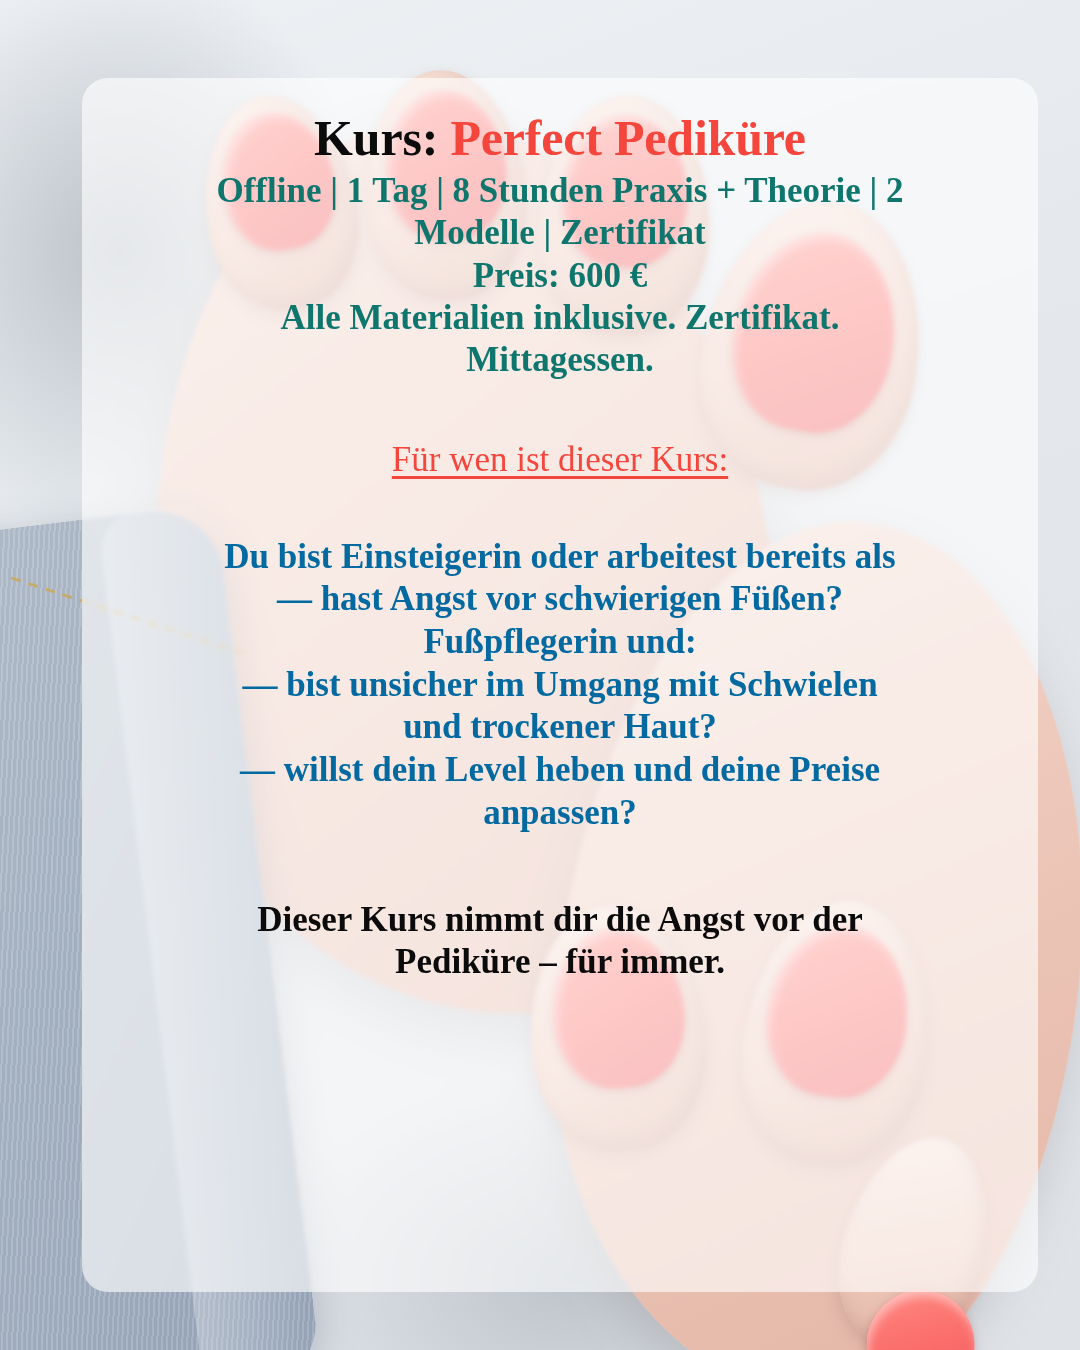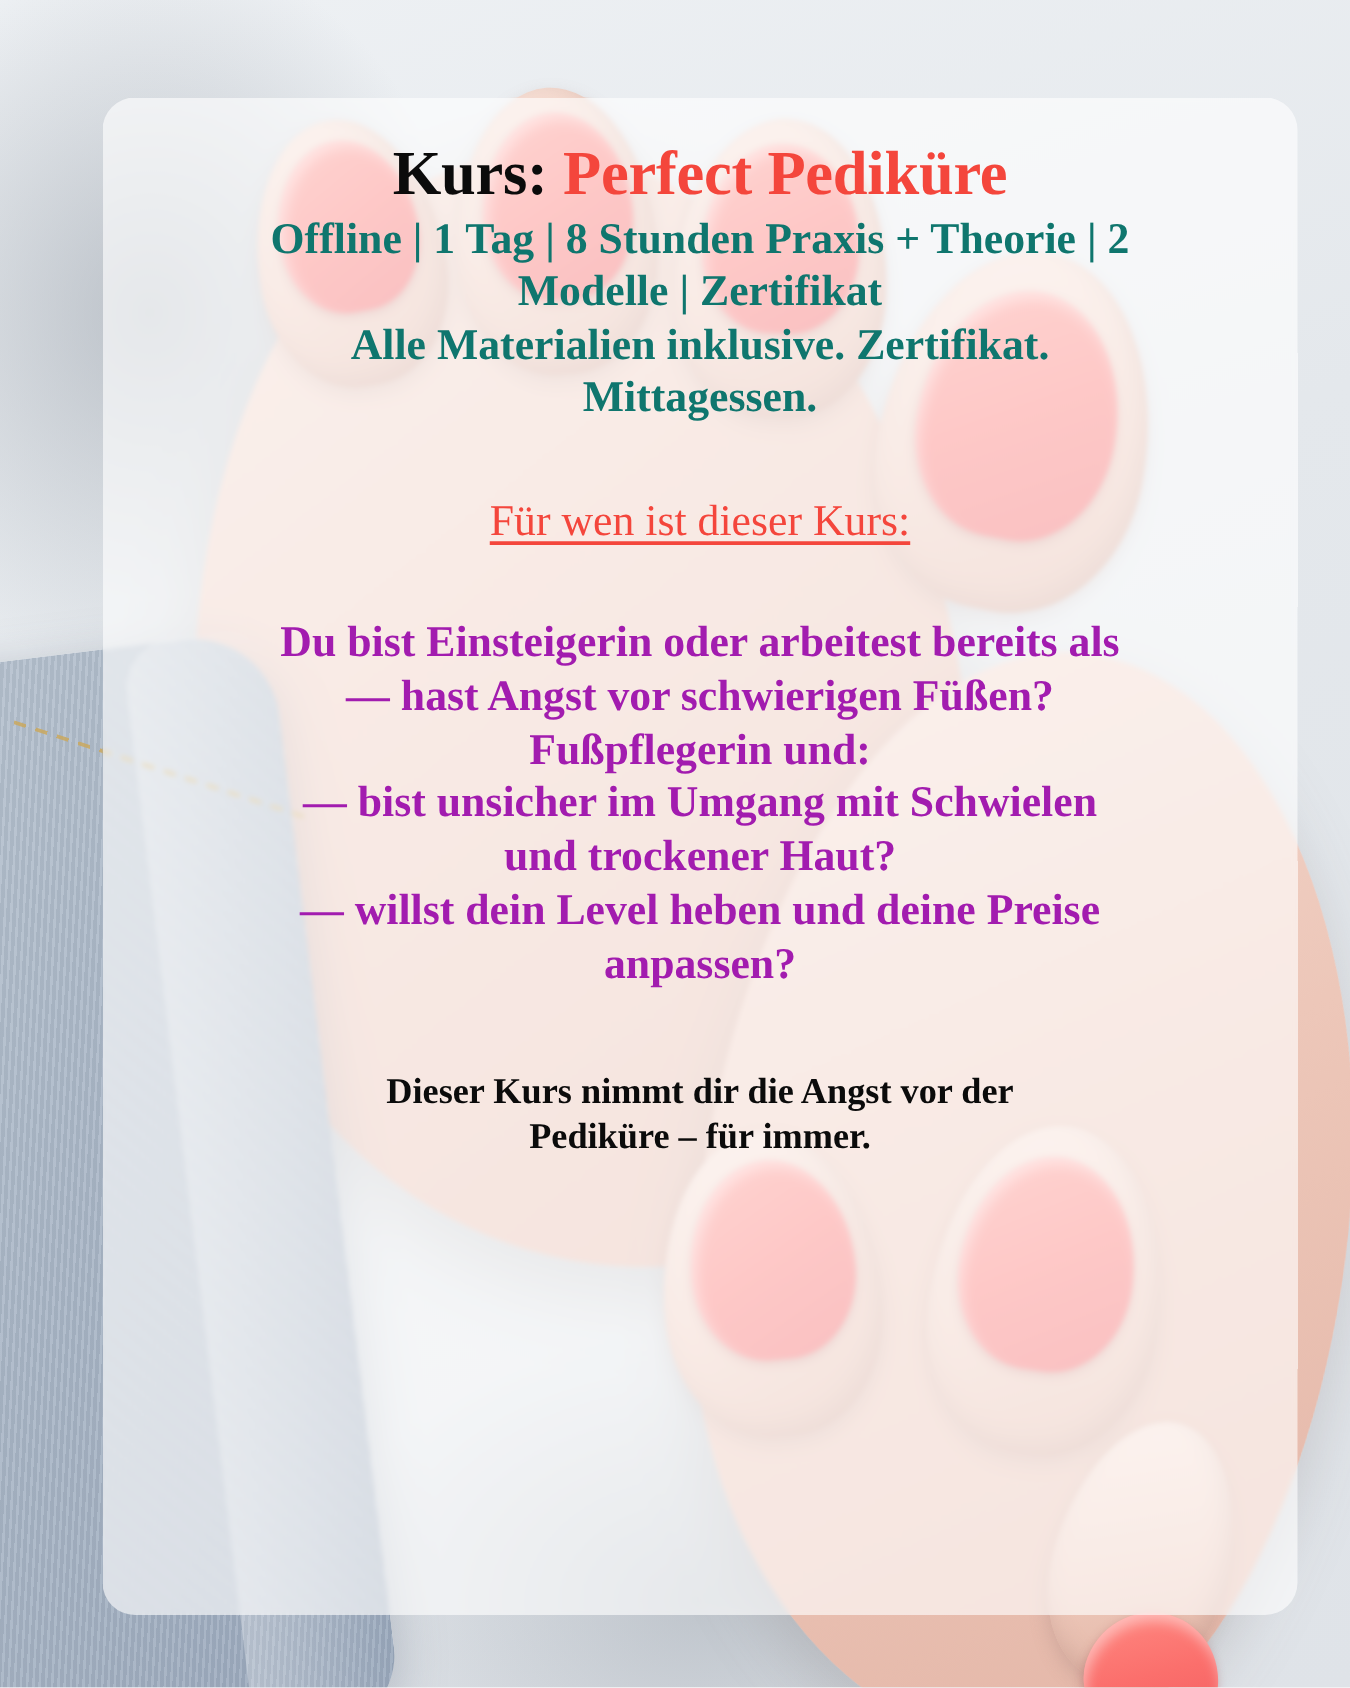--- a/index.html
+++ b/index.html
@@ -155,27 +155,27 @@
     color: #f4463c;
     text-decoration: underline;
     text-underline-offset: 5px;
   }
 
   .body-block {
     margin-top: 56px;
     font-size: 35px;
     font-weight: bold;
     line-height: 1.22;
-    color: #a21caf;
+    color: #0369a1;
   }
   .body-block .row { display: block; }
 
   .closing {
     margin-top: 64px;
-    font-size: 29px;
+    font-size: 35px;
     font-weight: bold;
     line-height: 1.22;
     color: #0b0b0b;
   }
   .closing .row { display: block; }
 </style>
 </head>
 <body>
 
 <div class="poster">
@@ -206,20 +206,21 @@
 
   <div class="card">
 
     <div class="title">
       <span>Kurs: </span><span class="accent">Perfect Pediküre</span>
     </div>
 
     <div class="lines">
       <span class="row">Offline | 1 Tag | 8 Stunden Praxis + Theorie | 2</span>
       <span class="row">Modelle | Zertifikat</span>
+      <span class="row">Preis: 600 €</span>
       <span class="row">Alle Materialien inklusive. Zertifikat.</span>
       <span class="row">Mittagessen.</span>
     </div>
 
     <div class="section-head">Für wen ist dieser Kurs:</div>
 
     <div class="body-block">
       <span class="row">Du bist Einsteigerin oder arbeitest bereits als</span>
       <span class="row">— hast Angst vor schwierigen Füßen?</span>
       <span class="row">Fußpflegerin und:</span>

